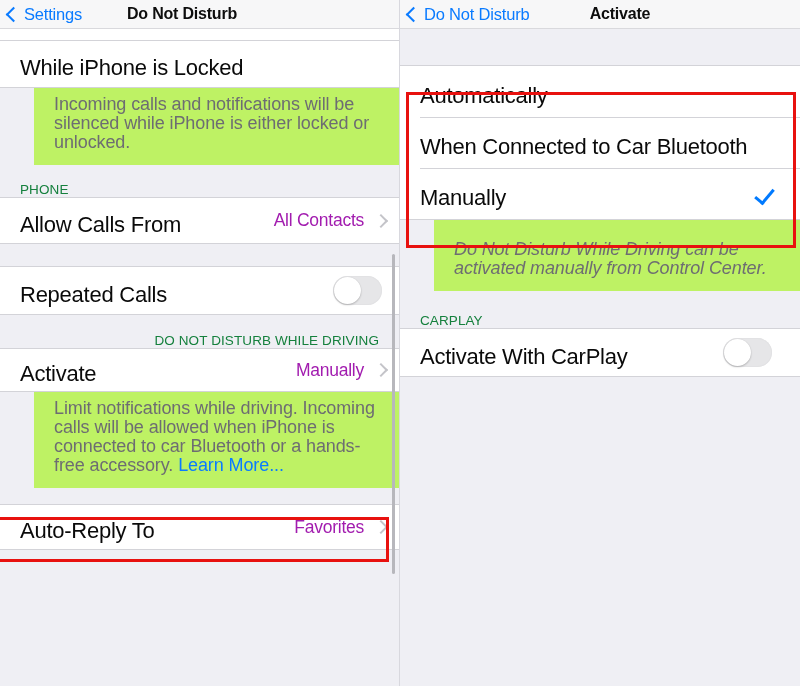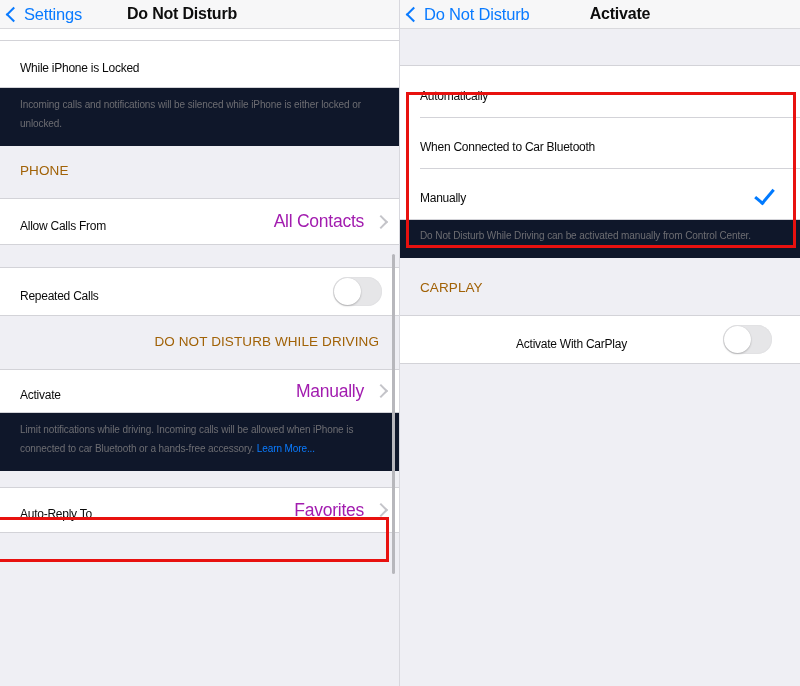--- a/index.html
+++ b/index.html
@@ -97,21 +97,21 @@
     box-sizing: border-box;
   }
   .row + .row::before {
     content: "";
     position: absolute;
     left: 20px; right: 0; top: 0;
     height: 1px;
     background: #d3d3d8;
   }
   .row-label {
-    font-size: 12px;
+    font-size: 22px;
     color: #0a0a0a;
     letter-spacing: -0.25px;
     flex: 1;
     margin-top: 8px;
   }
   .row-value {
     font-size: 17.5px;
     color: #a21caf;
     letter-spacing: -0.25px;
     margin-right: 10px;
@@ -121,34 +121,35 @@
     width: 8px;
     height: 8px;
     border-top: 2px solid #c4c4c9;
     border-right: 2px solid #c4c4c9;
     transform: rotate(45deg);
     margin-left: 2px;
     flex: 0 0 auto;
   }
   .footnote {
     padding: 7px 22px 13px 20px;
-    font-size: 10px;
+    font-size: 18px;
     line-height: 19px;
     color: #6d6d72;
     letter-spacing: -0.1px;
-    background: #0f172a;
+    background: #bef264;
+    margin-left: 34px;
   }
   .footnote a {
     color: #0a7bff;
     text-decoration: none;
   }
   .grouphdr {
-    padding: 17px 20px 20px 20px;
+    padding: 17px 20px 0 20px;
     font-size: 13.5px;
-    color: #a16207;
+    color: #15803d;
     letter-spacing: 0.1px;
     background: #efeff4;
   }
   .spacer-lg { height: 22px; background: #efeff4; }
 
   
   .toggle {
     width: 49px;
     height: 29px;
     border-radius: 15px;
@@ -322,25 +323,25 @@
         </div>
         <div class="row" style="min-height:51px; padding-right:17px;">
           <span class="row-label">When Connected to Car Bluetooth</span>
         </div>
         <div class="row" style="min-height:51px; padding-right:17px;">
           <span class="row-label">Manually</span>
           <span class="checkmark"></span>
         </div>
       </div>
 
-      <div class="footnote" style="padding-top:6px;">Do Not Disturb While Driving can be activated manually from Control Center.</div>
+      <div class="footnote" style="padding-top:20px;font-style:italic;">Do Not Disturb While Driving can be activated manually from Control Center.</div>
 
       <div class="grouphdr" style="padding-top:22px;">CARPLAY</div>
       <div class="group">
-        <div class="row" style="min-height:47px; padding-right:28px;text-align:center;">
+        <div class="row" style="min-height:47px; padding-right:28px;">
           <span class="row-label">Activate With CarPlay</span>
           <span class="toggle">
             <span class="knob"></span>
           </span>
         </div>
       </div>
 
       <div class="redbox rb-right"></div>
     </div>
   </div>

